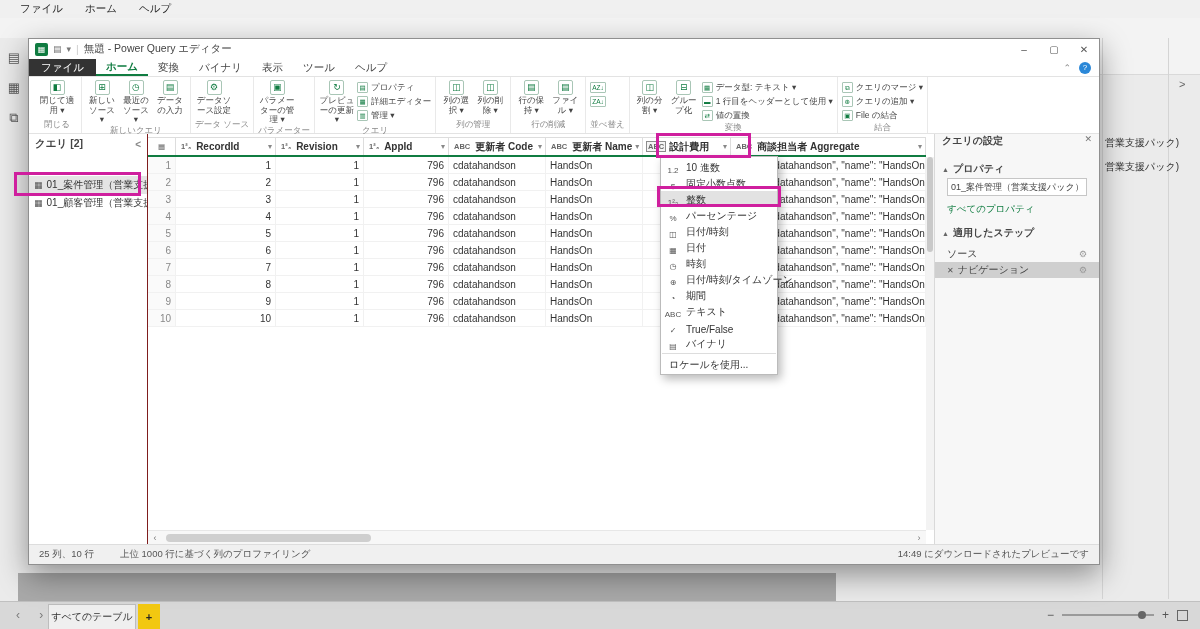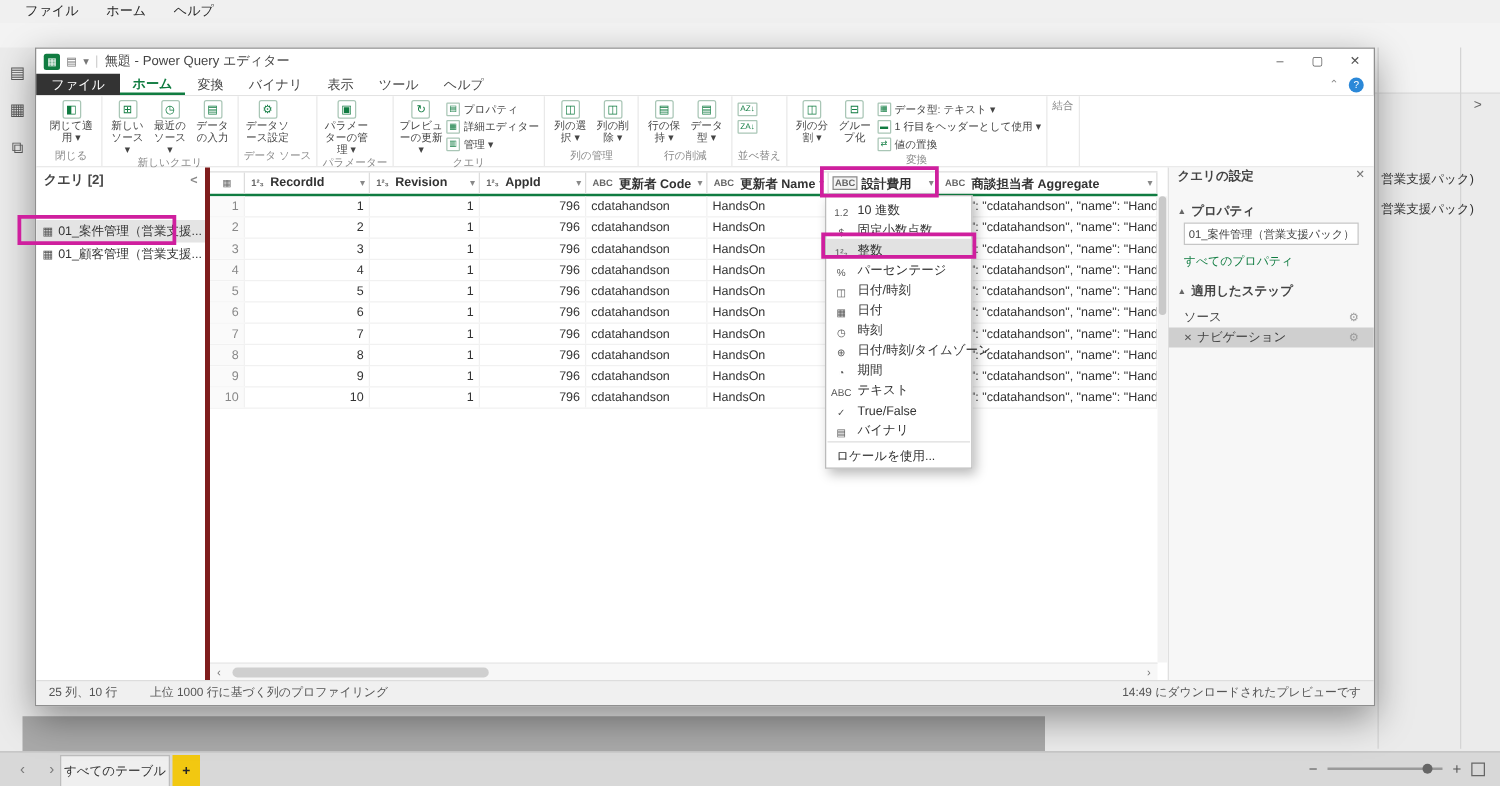--- a/index.html
+++ b/index.html
@@ -53,21 +53,21 @@
   .glabel{font-size:8.5px;color:#8a8a8a;text-align:center;padding:0 0 2px;white-space:nowrap}
   .bb{display:flex;flex-direction:column;align-items:center;width:32px;gap:1px;padding-top:1px}
   .bb.w40{width:40px}.bb.w38{width:38px}.bb.w36{width:36px}
   .bicon{width:15px;height:15px;border:1px solid #a9c6b6;border-radius:2px;color:var(--grn);font-size:9px;line-height:13px;text-align:center;flex:none}
   .blbl{font-size:8.5px;line-height:1.12;text-align:center;color:#444}
   .scol{display:flex;flex-direction:column;gap:1px;padding-top:2px}
   .sb{display:flex;align-items:center;gap:3px;font-size:8.5px;color:#444;height:13px;white-space:nowrap}
   .sicon{min-width:11px;height:11px;border:1px solid #a9c6b6;border-radius:1px;font-size:6.5px;line-height:9px;text-align:center;color:var(--grn);padding:0 1px}
 
   .pq-body{position:absolute;top:95px;left:0;right:0;bottom:20px;display:flex}
-  .queries{width:139px;border-right:4px solid #7f1d1d;position:relative;background:#fff}
+  .queries{width:119px;border-right:1px solid #7f1d1d;position:relative;background:#fff}
   .qhead{height:20px;display:flex;align-items:center;padding:0 6px;font-size:10.5px;font-weight:bold;color:#444}
   .qcollapse{margin-left:auto;color:#888;font-size:10px}
   .qlist{margin-top:22px}
   .qitem{height:18px;display:flex;align-items:center;gap:4px;padding:0 5px;font-size:10px;white-space:nowrap;overflow:hidden}
   .qitem.sel{background:#e4e4e4}
   .qico{font-size:9px;color:#555}
 
   .gridwrap{flex:1;position:relative;background:#fff;overflow:hidden}
   .ghead{position:absolute;top:3px;left:0;right:8px;height:20px;display:flex;border-top:1px solid #ddd;border-bottom:2px solid var(--grn);background:#fff}
   .gh{border-right:1px solid #ddd;display:flex;align-items:center;gap:3px;padding:0 3px;font-size:10px;font-weight:bold;color:#333;overflow:hidden;white-space:nowrap}
@@ -305,21 +305,21 @@
         <div class="glabel">列の管理</div>
       </div>
       <div class="grp">
         <div class="grow">
           <div class="bb">
               <span class="bicon">▤</span>
               <span class="blbl">行の保持 ▾</span>
             </div>
           <div class="bb">
               <span class="bicon">▤</span>
-              <span class="blbl">データ型 ▾</span>
+              <span class="blbl">ファイル ▾</span>
             </div>
         </div>
         <div class="glabel">行の削減</div>
       </div>
       <div class="grp">
         <div class="grow">
           <div class="scol">
             <div class="sb">
                 <span class="sicon">AZ↓</span>
               </div>
@@ -351,20 +351,36 @@
               </div>
             <div class="sb">
                 <span class="sicon">⇄</span>
                 <span>値の置換</span>
               </div>
           </div>
         </div>
         <div class="glabel">変換</div>
       </div>
       <div class="grp">
+        <div class="grow">
+          <div class="scol">
+            <div class="sb">
+                <span class="sicon">⧉</span>
+                <span>クエリのマージ ▾</span>
+              </div>
+            <div class="sb">
+                <span class="sicon">⊕</span>
+                <span>クエリの追加 ▾</span>
+              </div>
+            <div class="sb">
+                <span class="sicon">▣</span>
+                <span>File の結合</span>
+              </div>
+          </div>
+        </div>
         <div class="glabel">結合</div>
       </div>
     </div>
 
     <div class="pq-body">
 
       <div class="queries">
         <div class="qhead">
           <span>クエリ [2]</span>
           <span class="qcollapse">&lt;</span>

